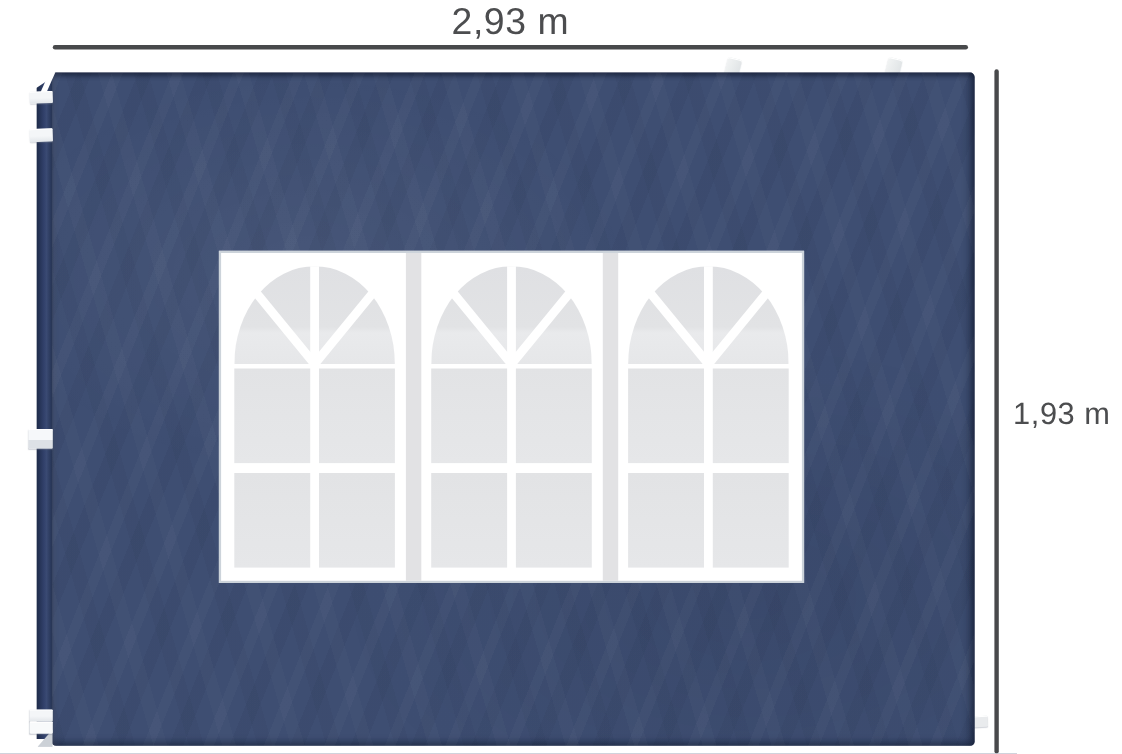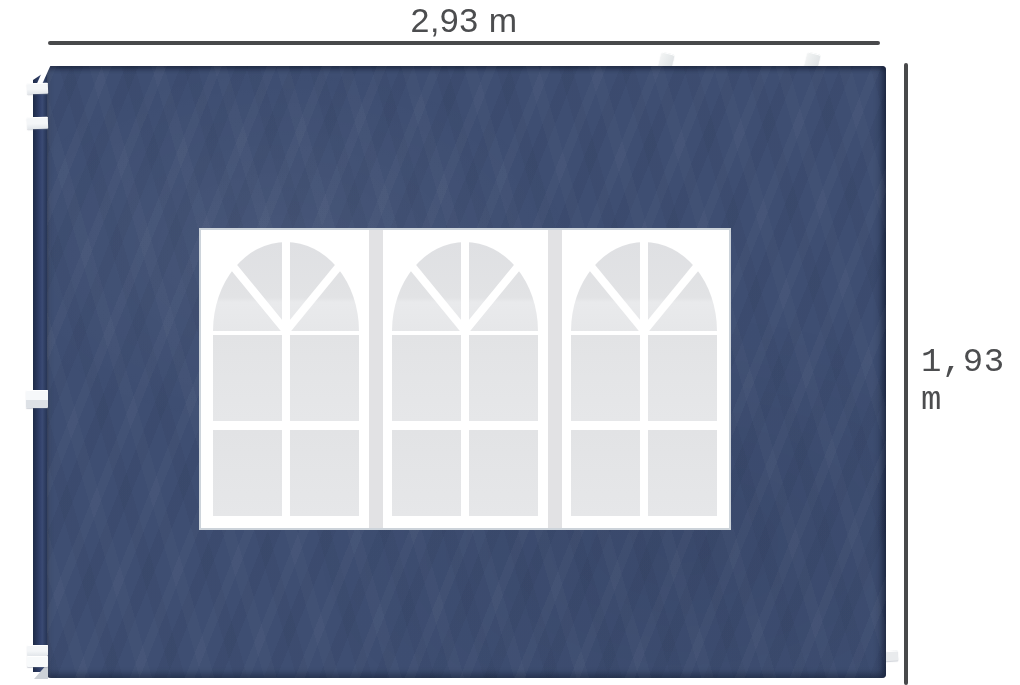--- a/index.html
+++ b/index.html
@@ -20,23 +20,23 @@
   }
   .dim-width-line {
     position: absolute; left: 48px; top: 41px; width: 832px; height: 4px;
     background: var(--line-color, #48494b); border-radius: 2px; z-index: 5;
   }
   .dim-height-line {
     position: absolute; left: 904px; top: 63px; width: 4px; height: 622px;
     background: var(--line-color, #48494b); border-radius: 2px; z-index: 5;
   }
   .dim-height-label {
-    position: absolute; left: 921px; top: 343px;
-    font-size: 34px; line-height: 38px;
-    color: var(--label-color, #4c4d4f); letter-spacing: .5px; z-index: 5; font-family: Liberation Mono, monospace;
+    position: absolute; left: 921px; top: 357px;
+    font-size: 28px; line-height: 38px;
+    color: var(--label-color, #4c4d4f); letter-spacing: .5px; z-index: 5;
   }
 
   
   .edge-fold {
     position: absolute; left: 33px; top: 70px; width: 15px; height: 602px;
     background: linear-gradient(90deg, #1d2a47 0%, #31406a 45%, #3a4a73 62%, #22304f 100%);
     clip-path: polygon(0 10px, 100% 0, 100% 100%, 0 100%);
     z-index: 1;
   }
   .fold-notch {

